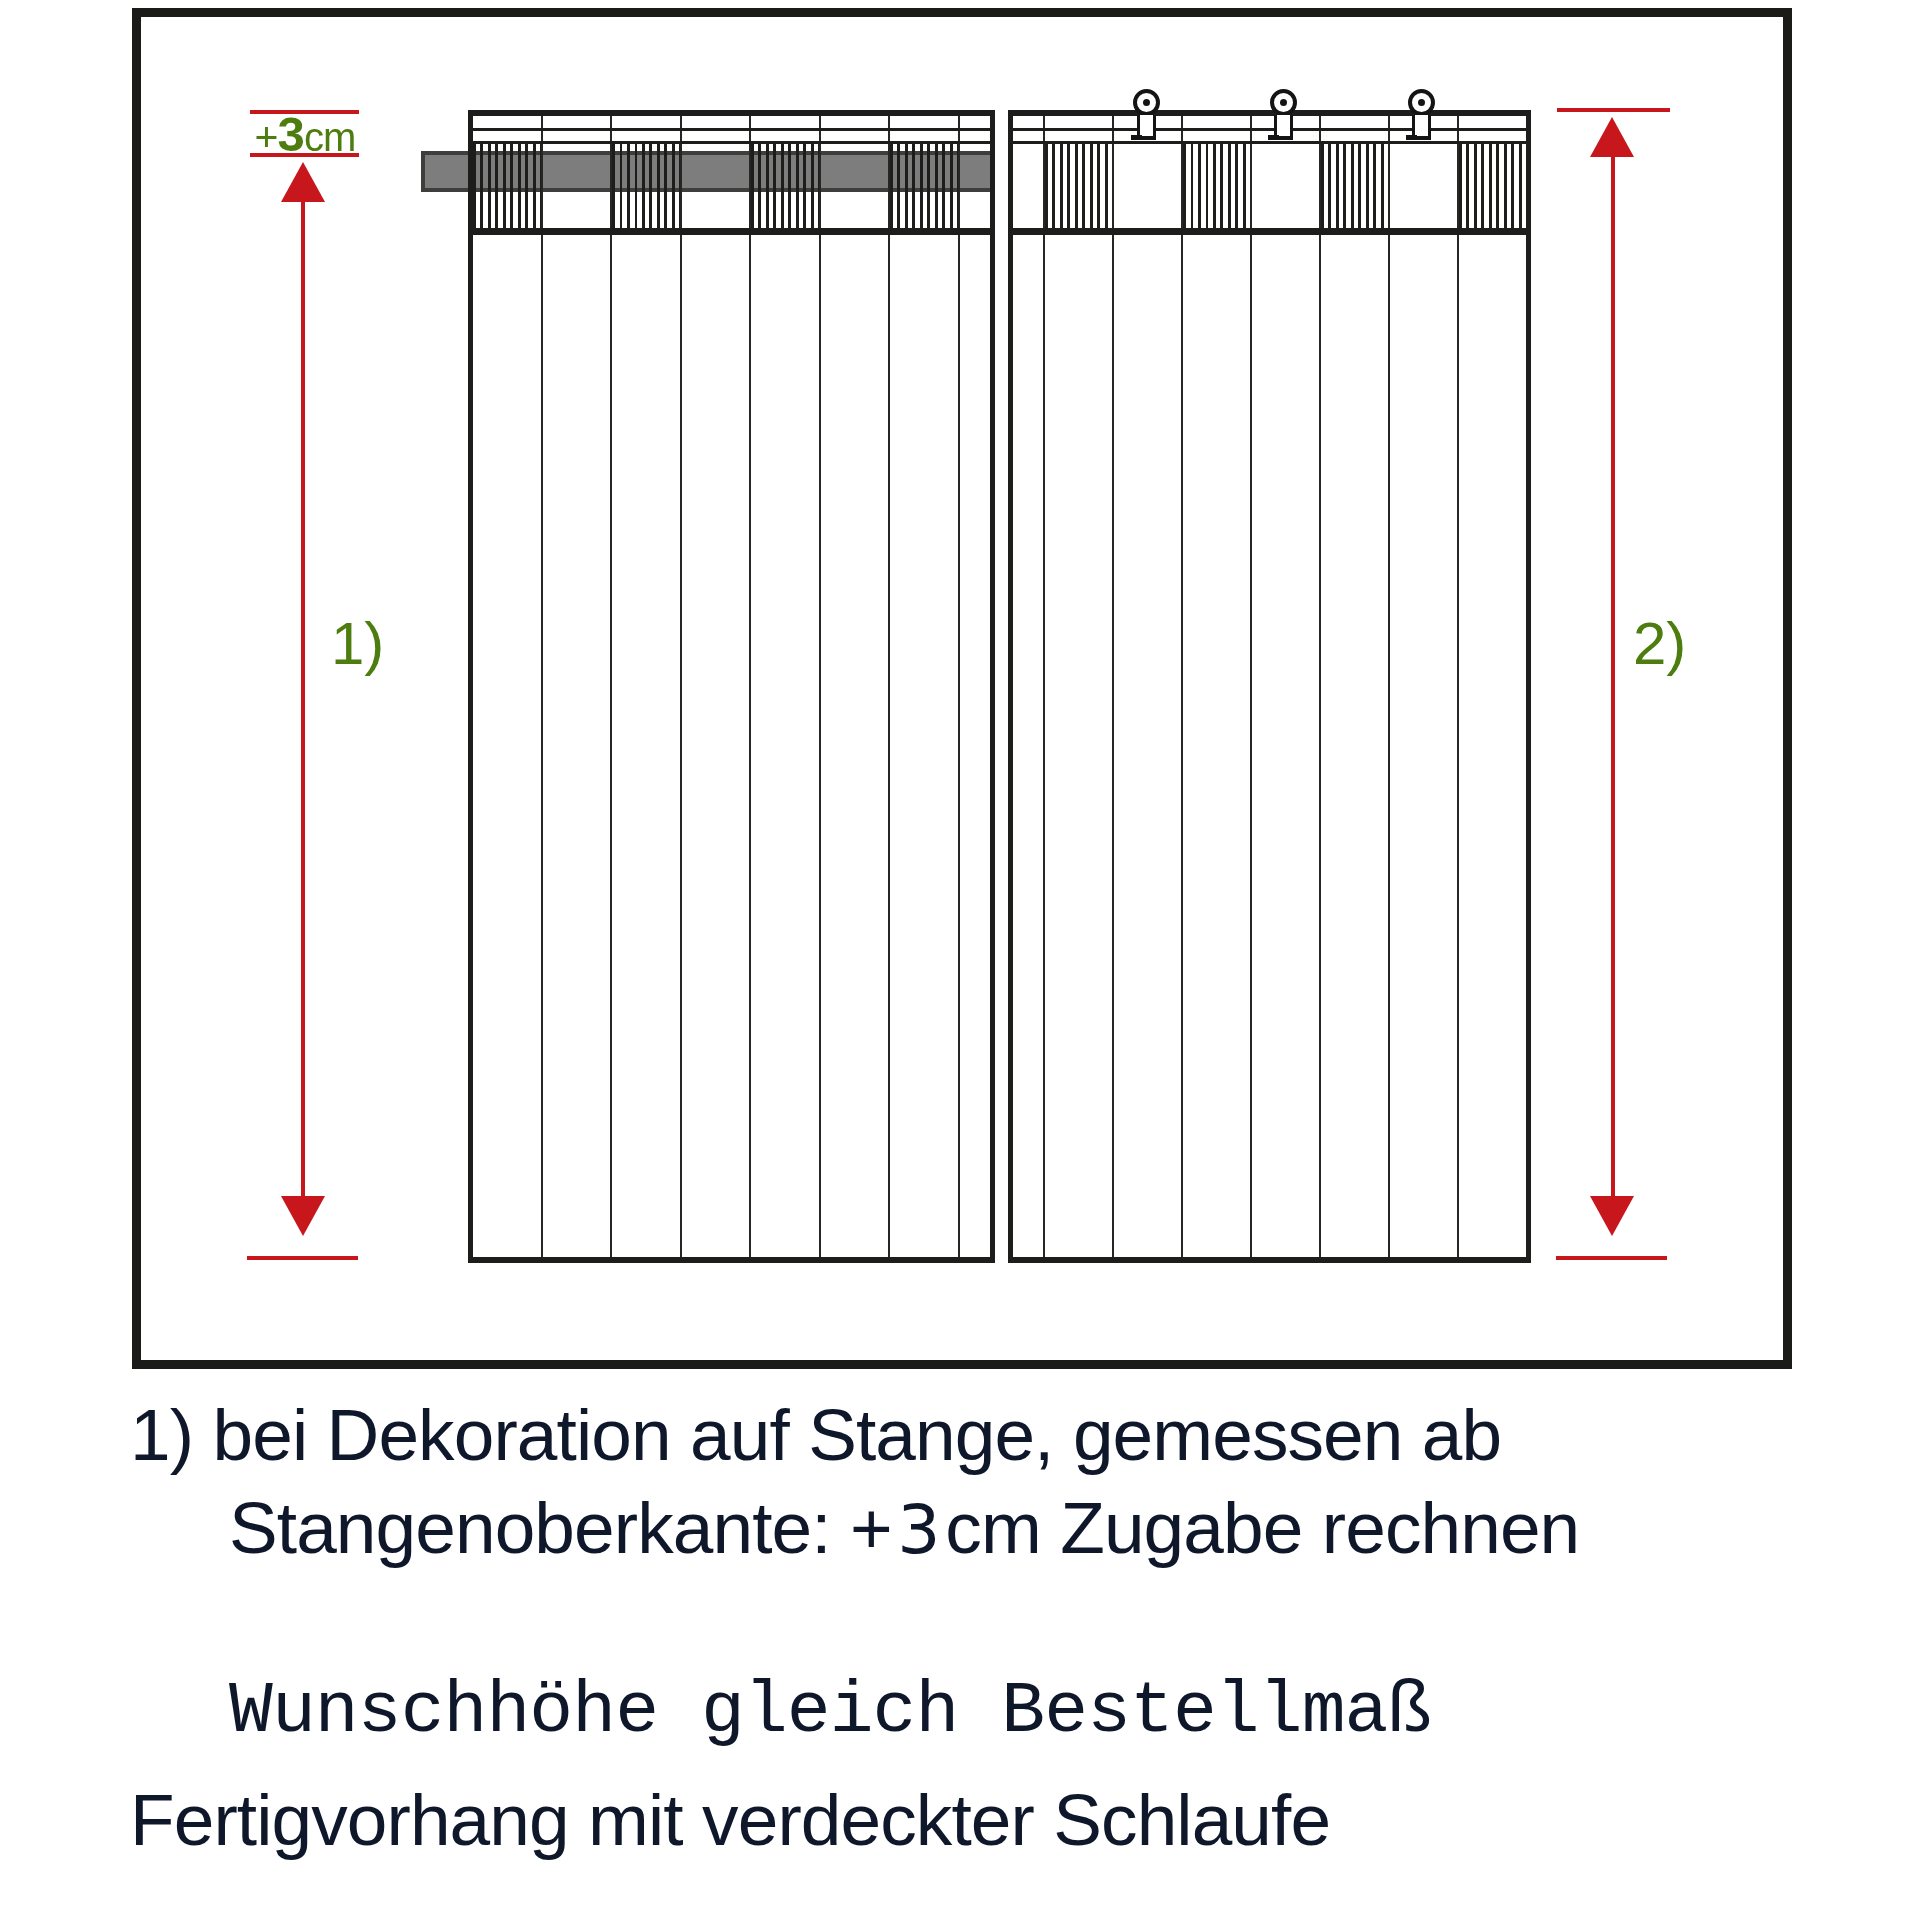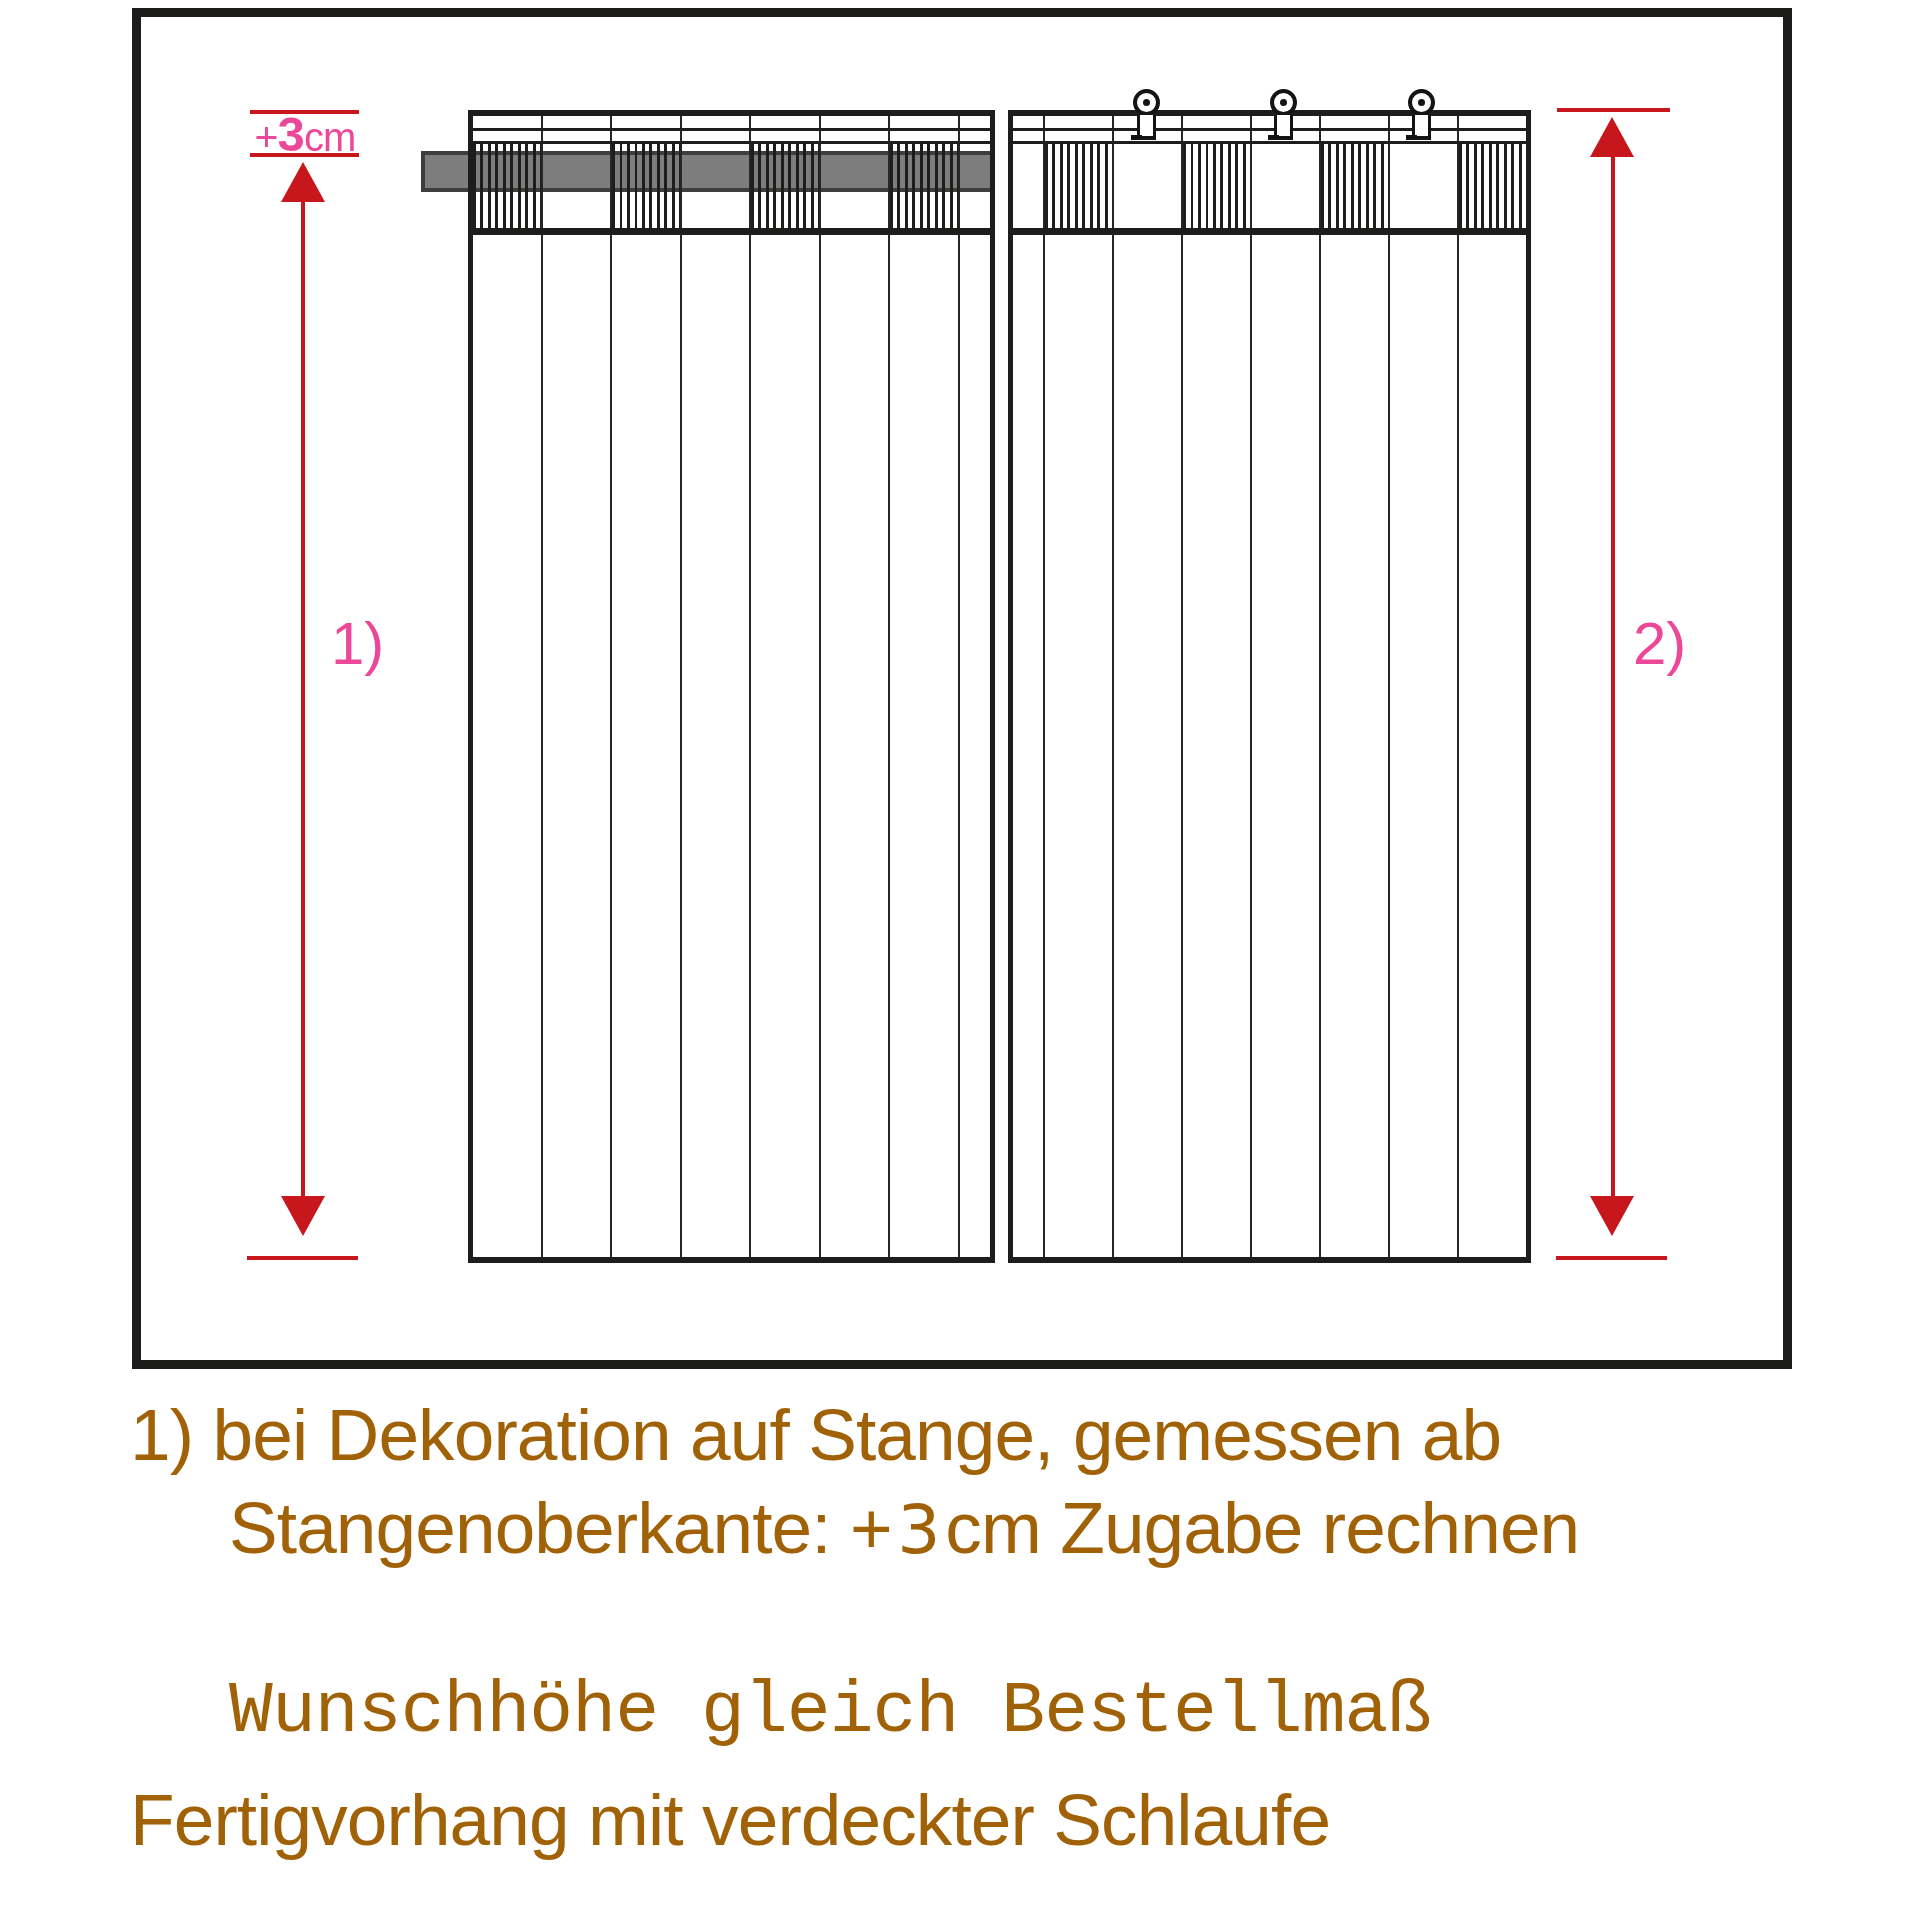--- a/index.html
+++ b/index.html
@@ -46,36 +46,36 @@
   .ring .circle::after{
     content:"";position:absolute;left:5.6px;top:5.6px;width:7.5px;height:7.5px;border-radius:50%;background:#141414;
   }
   .ring .hook{
     position:absolute;left:3.8px;top:26px;width:13px;height:21px;box-sizing:content-box;
     border-left:3.8px solid #141414;border-right:3.8px solid #141414;border-bottom:4.7px solid #141414;
     background:#ffffff;
   }
   .ring .foot{position:absolute;left:-1.9px;top:46px;width:11.3px;height:4.7px;background:#141414;}
   
-  .red{color:#ec4899;}
+  .red{color:#4d7c0f;}
   .rline{position:absolute;background:#c8161d;z-index:5;}
   .arrowline{position:absolute;width:3.8px;background:#c8161d;z-index:5;}
   .head{position:absolute;width:0;height:0;border-left:22.6px solid transparent;border-right:22.6px solid transparent;z-index:5;}
   .head.up{border-bottom:40px solid #c8161d;}
   .head.down{border-top:40px solid #c8161d;}
   .plus3{
     position:absolute;left:243px;top:114px;width:124px;height:40px;z-index:5;
     font-size:41px;line-height:40px;text-align:center;letter-spacing:-0.9px;white-space:nowrap;
   }
   .plus3 .big{font-weight:bold;font-size:49px;}
   .plus3 .unit{font-size:40px;}
   .dimnum{position:absolute;font-size:60px;line-height:60px;z-index:5;letter-spacing:0;}
   
   .note{
-    position:absolute;color:#a16207;font-size:73px;line-height:79px;letter-spacing:-0.9px;
+    position:absolute;color:#0f172a;font-size:73px;line-height:79px;letter-spacing:-0.9px;
     white-space:nowrap;z-index:1;
   }
   .note .num3{font-family:"DejaVu Sans", sans-serif;font-size:68px;padding:0 5.6px;}
 </style>
 </head>
 <body>
 
 <div class="canvas">
 
   <div class="frame"></div>

